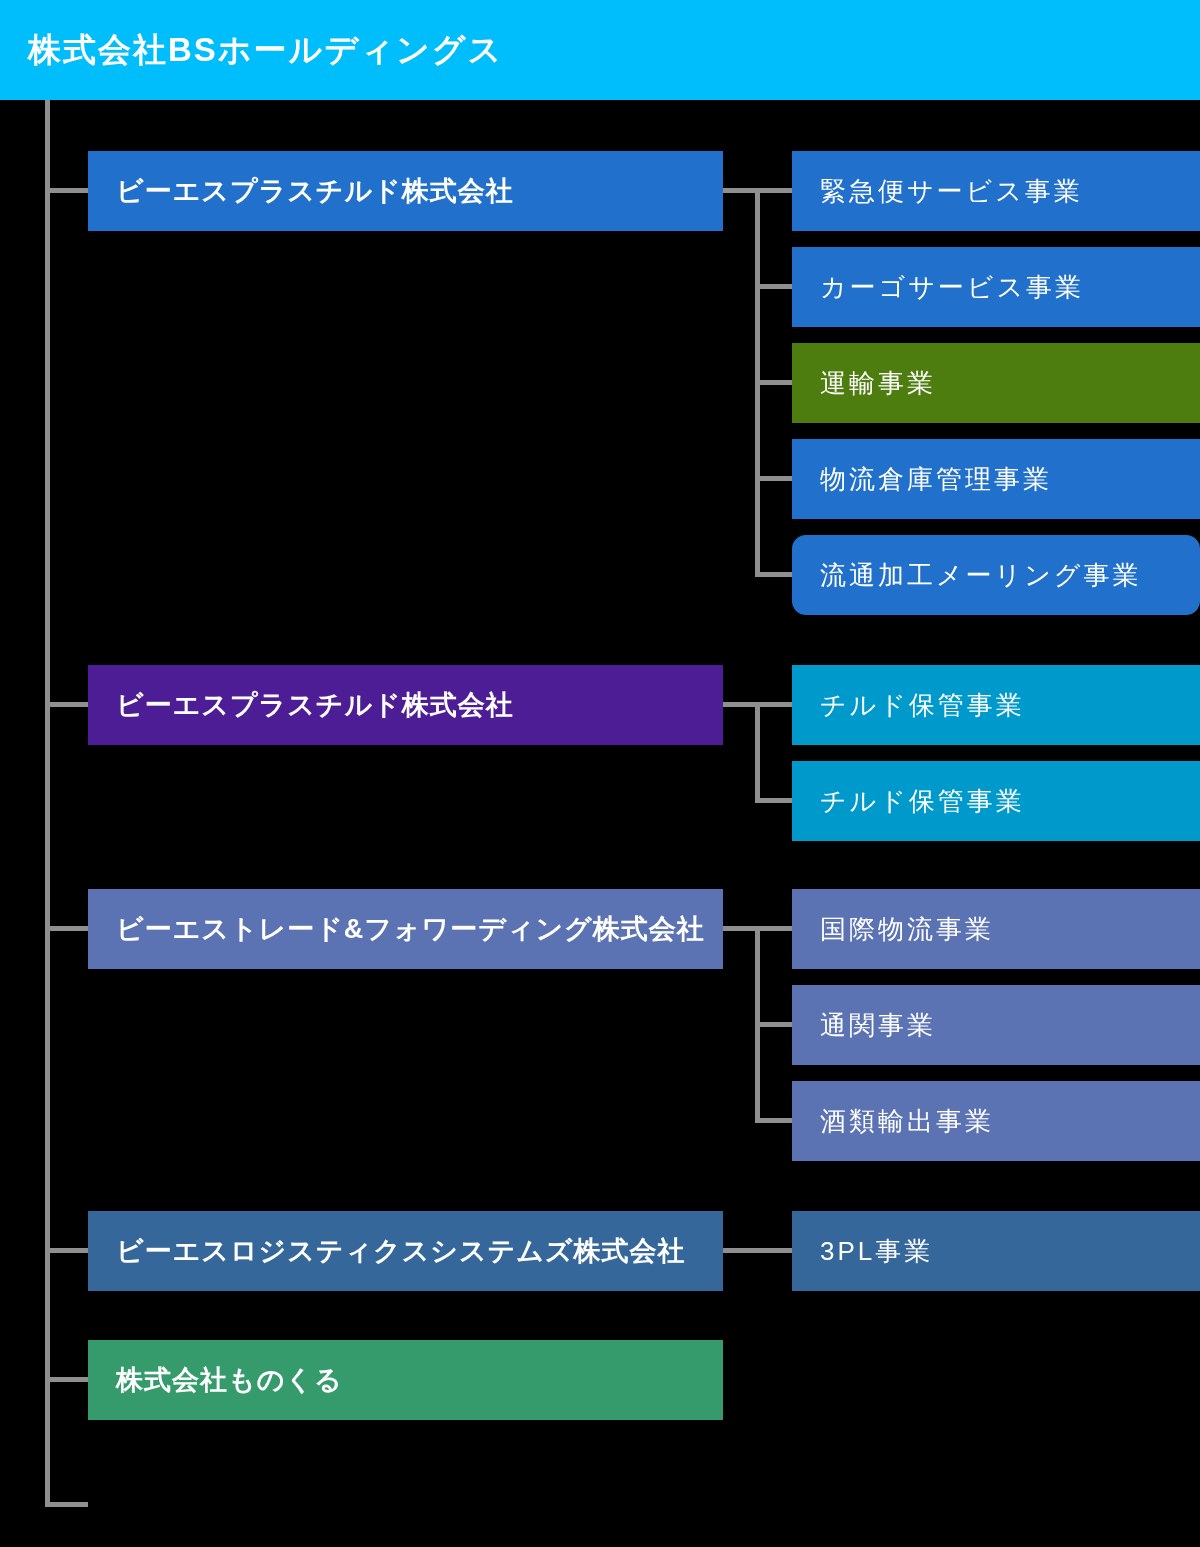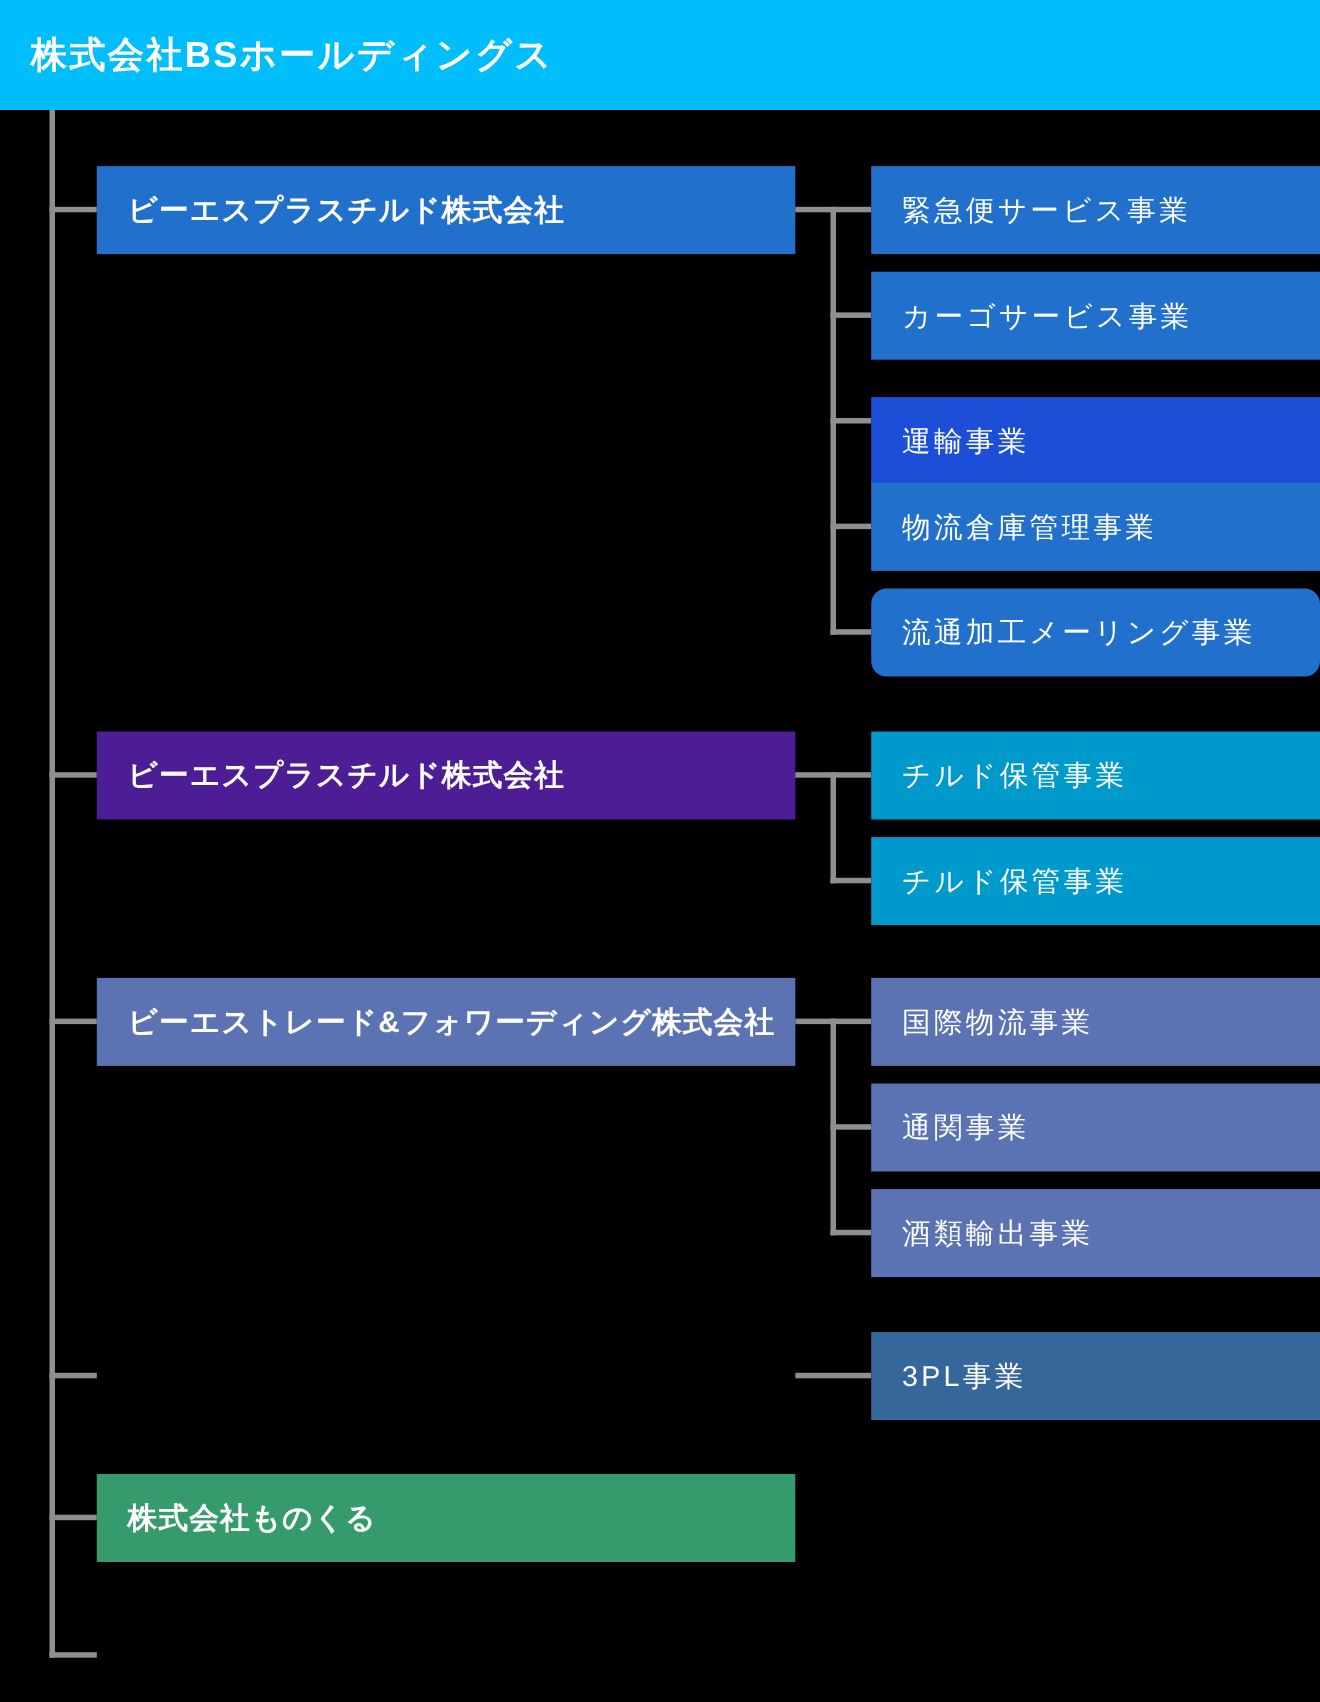--- a/index.html
+++ b/index.html
@@ -59,21 +59,21 @@
   <div class="line" style="left: 755px; top: 284px; width: 37px; height: 5px; background-color: rgb(143, 143, 143);"></div>
   <div class="line" style="left: 755px; top: 380px; width: 37px; height: 5px; background-color: rgb(143, 143, 143);"></div>
   <div class="line" style="left: 755px; top: 476px; width: 37px; height: 5px; background-color: rgb(143, 143, 143);"></div>
   <div class="line" style="left: 755px; top: 572px; width: 37px; height: 5px; background-color: rgb(143, 143, 143);"></div>
   <div class="box business-box" style="top: 151px; background-color: rgb(33, 112, 203);">
     <span>緊急便サービス事業</span>
   </div>
   <div class="box business-box" style="top: 247px; background-color: rgb(33, 112, 203);">
     <span>カーゴサービス事業</span>
   </div>
-  <div class="box business-box" style="top: 361px; background-color: #1d4ed8;">
+  <div class="box business-box" style="top: 343px; background-color: #4d7c0f;">
     <span>運輸事業</span>
   </div>
   <div class="box business-box" style="top: 439px; background-color: rgb(33, 112, 203);">
     <span>物流倉庫管理事業</span>
   </div>
   <div class="box business-box" style="top: 535px; background-color: rgb(33, 112, 203); border-radius: 14px;">
     <span>流通加工メーリング事業</span>
   </div>
 
   <div class="box company-box" style="top: 665px; background-color: #4c1d95;">
@@ -99,20 +99,23 @@
   <div class="box business-box" style="top: 889px; background-color: rgb(92, 115, 179);">
     <span>国際物流事業</span>
   </div>
   <div class="box business-box" style="top: 985px; background-color: rgb(92, 115, 179);">
     <span>通関事業</span>
   </div>
   <div class="box business-box" style="top: 1081px; background-color: rgb(92, 115, 179);">
     <span>酒類輸出事業</span>
   </div>
 
+  <div class="box company-box" style="top: 1211px; background-color: rgb(54, 103, 154);">
+    <span>ビーエスロジスティクスシステムズ株式会社</span>
+  </div>
   <div class="line" style="left: 723px; top: 1248px; width: 69px; height: 5px; background-color: rgb(143, 143, 143);"></div>
   <div class="box business-box" style="top: 1211px; background-color: rgb(54, 103, 154);">
     <span>3PL事業</span>
   </div>
 
   <div class="box company-box" style="top: 1340px; background-color: rgb(53, 155, 108);">
     <span>株式会社ものくる</span>
   </div>
 
 

